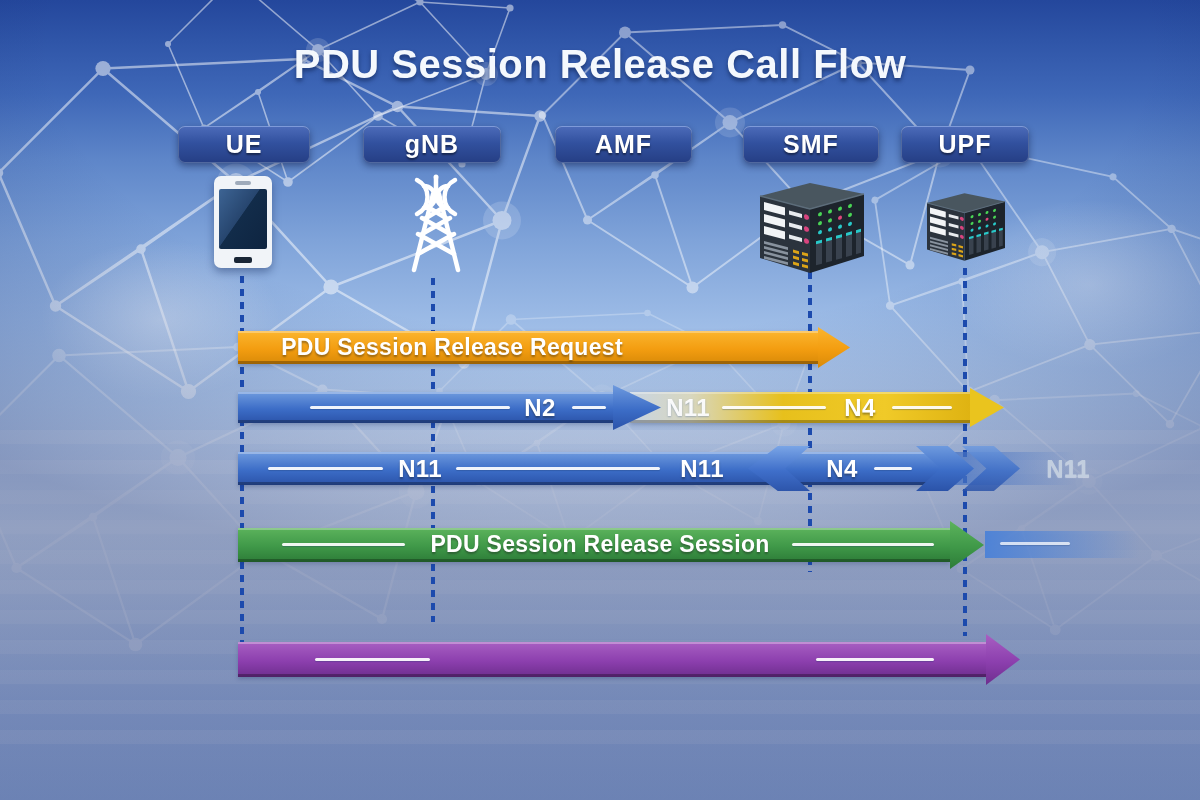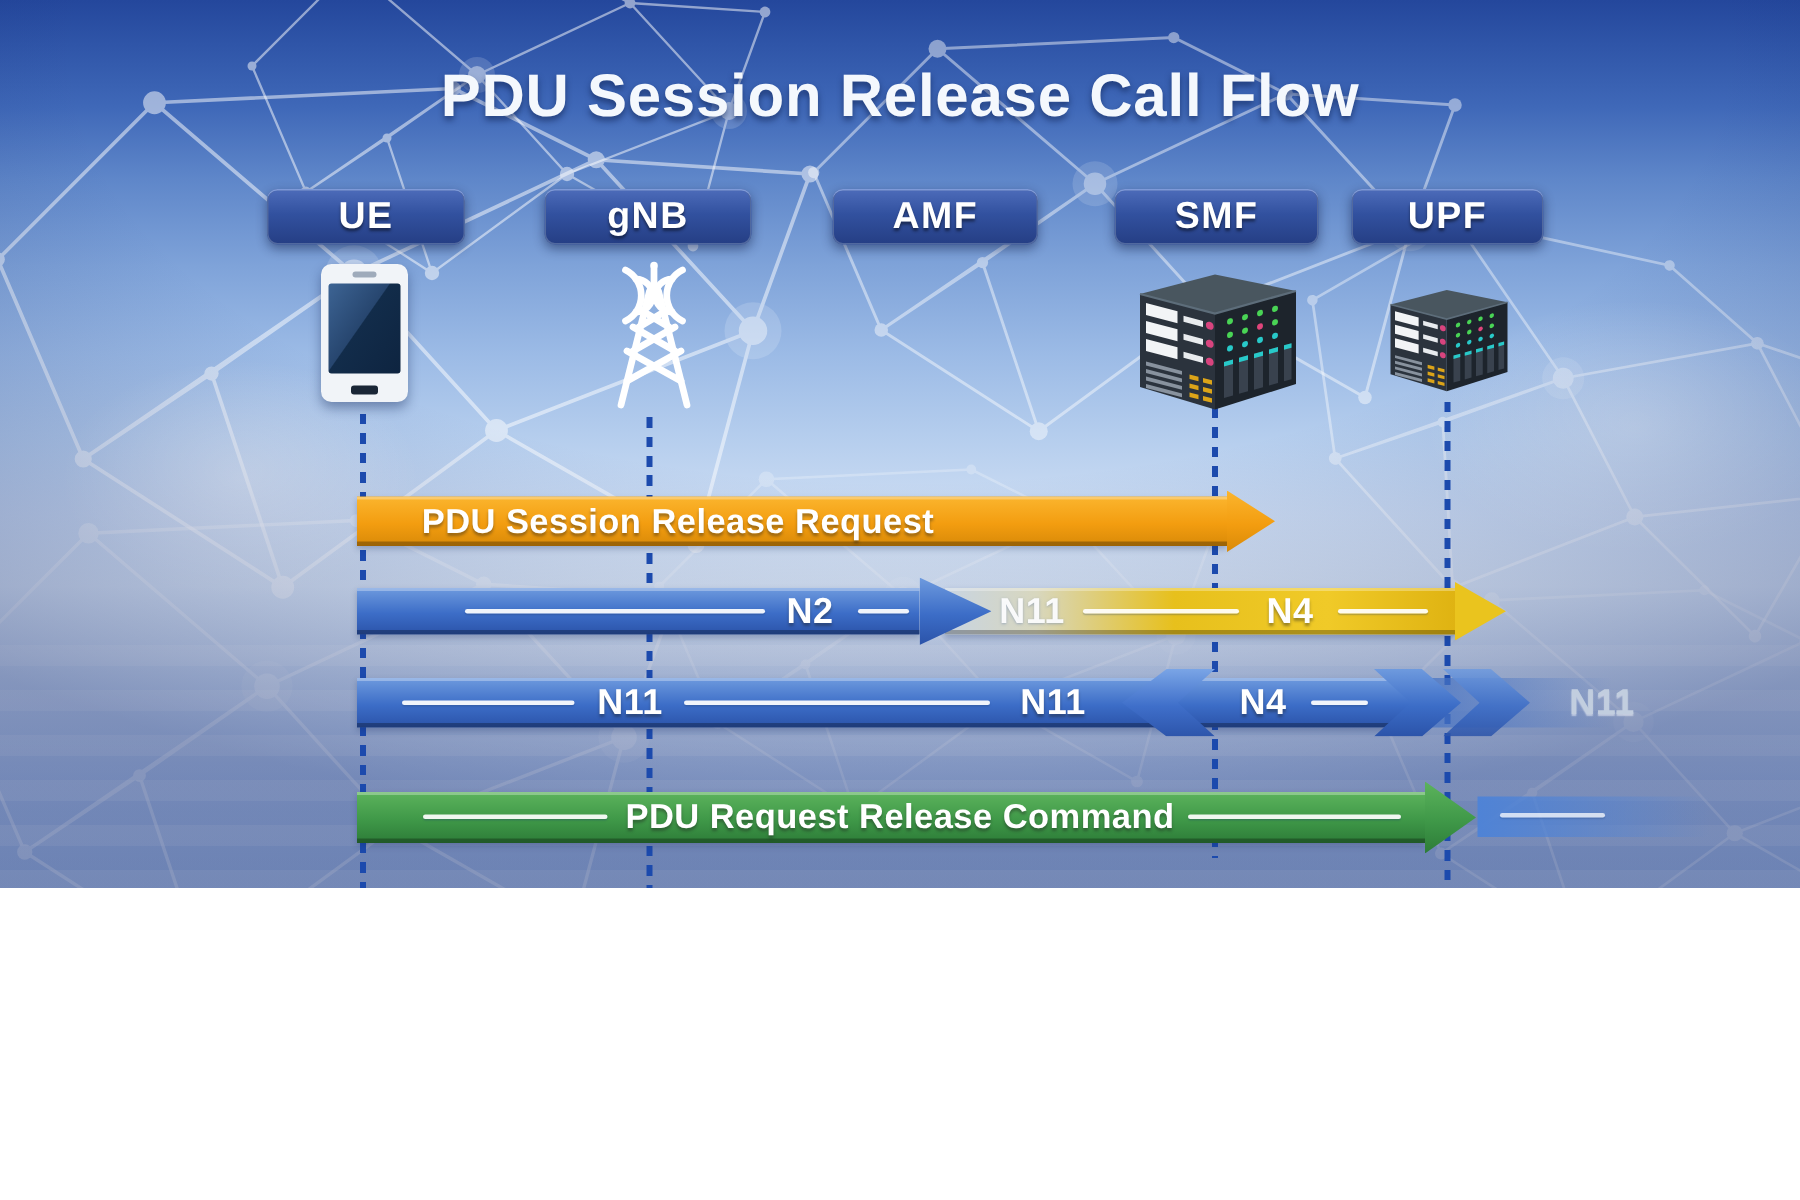--- a/index.html
+++ b/index.html
@@ -1,17 +1,17 @@
 <!DOCTYPE html>
 <html><head>
 <meta charset="utf-8">
 <style>
   html,body{margin:0;padding:0;}
   .stage{
-    position:relative;width:1200px;height:592px;overflow:hidden;
+    position:relative;width:1200px;height:800px;overflow:hidden;
     font-family:"Liberation Sans",sans-serif;
     background:linear-gradient(180deg,
       #24479c 0%, #2f55a8 5%, #3f68b8 12%, #5e86c9 20%,
       #7fa3d9 30%, #9cbbe6 40%, #b7cfee 50%, #cdddf3 58%,
       #dde9f7 66%, #d5e2f3 72%, #c2d3ed 80%, #b0c5e8 88%, #a3bbe2 100%);
   }
   .stage::after{
     content:"";position:absolute;inset:0;pointer-events:none;
     background:radial-gradient(ellipse 1000px 520px at 50% 6%, rgba(255,255,255,0) 55%, rgba(18,38,105,.38) 100%);
   }
@@ -248,20 +248,20 @@
   <div class="flow-label n-label" style="left:702px;top:455px;">N11</div>
   <div class="flow-label n-label" style="left:842px;top:455px;">N4</div>
   <div class="flow-label n-label ghost-b" style="left:1068px;top:455px;">N11</div>
 
   <div class="tail" style="left:985px;top:531px;width:155px;height:27px;background:linear-gradient(90deg,#4f83d6,rgba(200,220,245,0));"></div>
   <div class="dash" style="left:1000px;top:542px;width:70px;opacity:.8;"></div>
   <div class="band green-c" style="left:238px;top:528px;width:712px;height:34px;"></div>
   <div class="head green-c" style="left:950px;top:521px;width:34px;height:48px;"></div>
   <div class="dash" style="left:282px;top:543px;width:123px;"></div>
   <div class="dash" style="left:792px;top:543px;width:142px;"></div>
-  <div class="flow-label" style="left:600px;top:531px;">PDU Request Release Command</div>
+  <div class="flow-label" style="left:600px;top:531px;">PDU Session Release Session</div>
 
   <div class="band purple-c" style="left:238px;top:642px;width:748px;height:35px;"></div>
   <div class="head purple-c" style="left:986px;top:634px;width:34px;height:51px;"></div>
   <div class="dash" style="left:315px;top:658px;width:115px;"></div>
   <div class="dash" style="left:816px;top:658px;width:118px;"></div>
 
 </div>
 
 </body></html>

